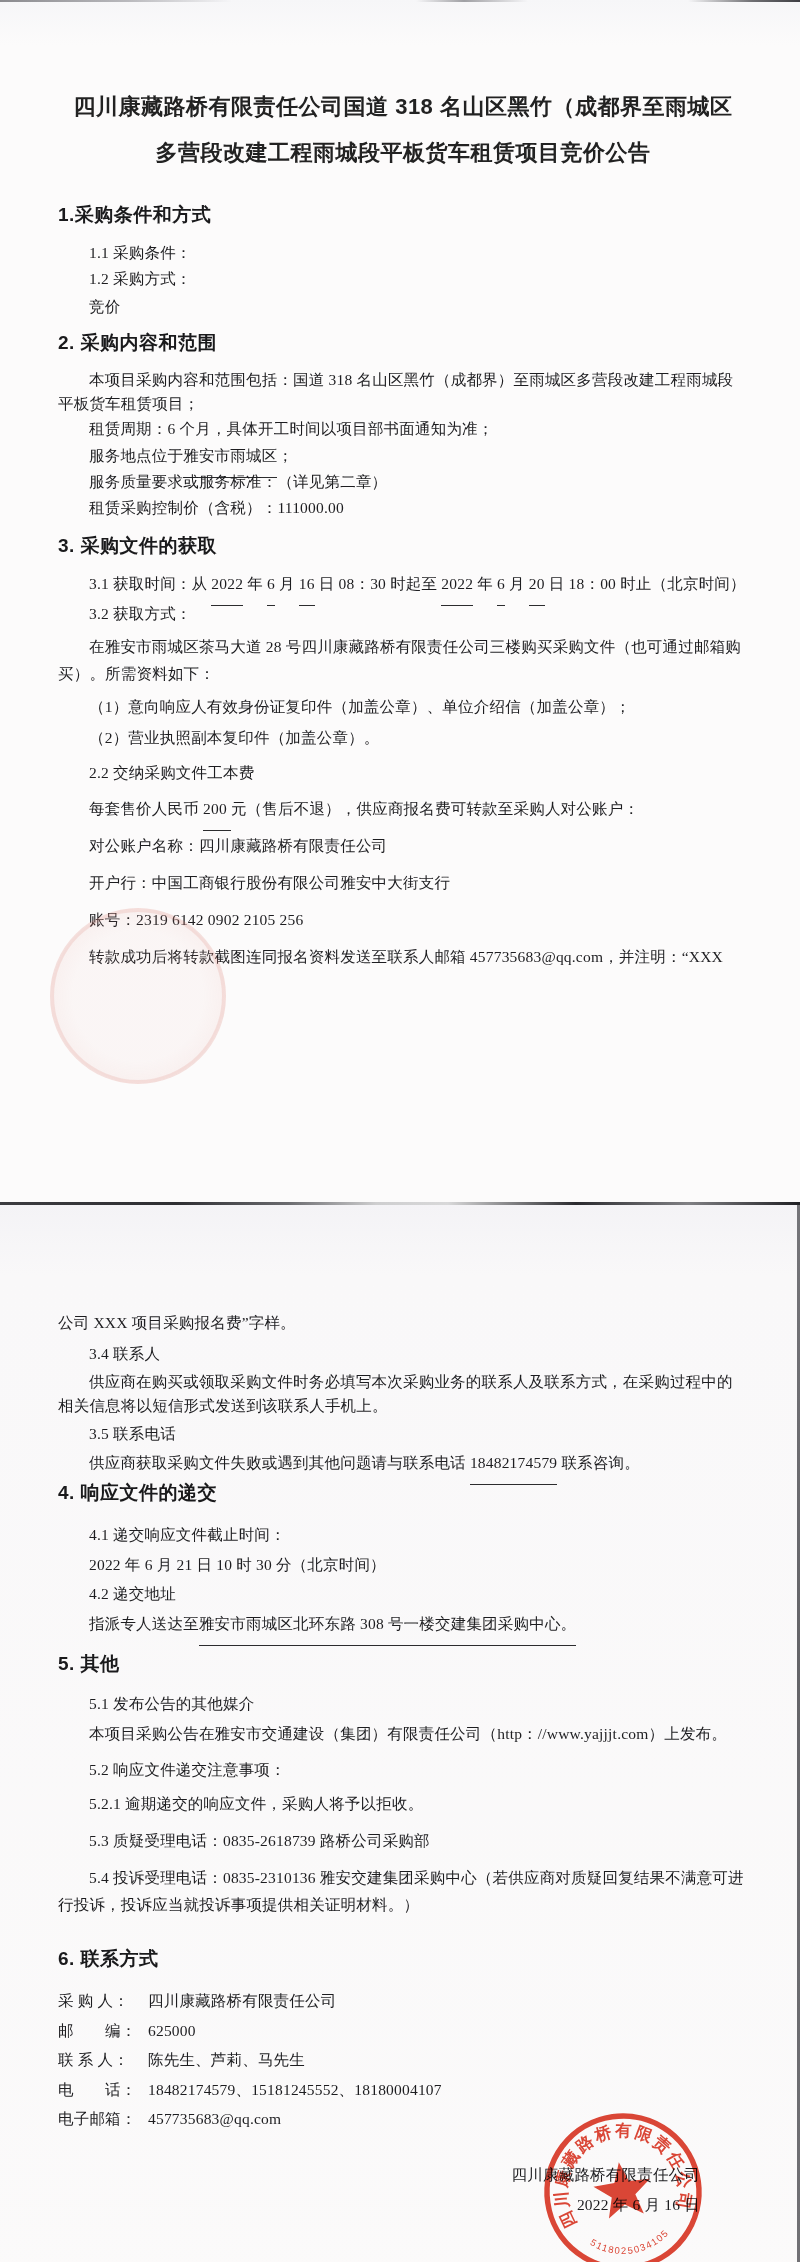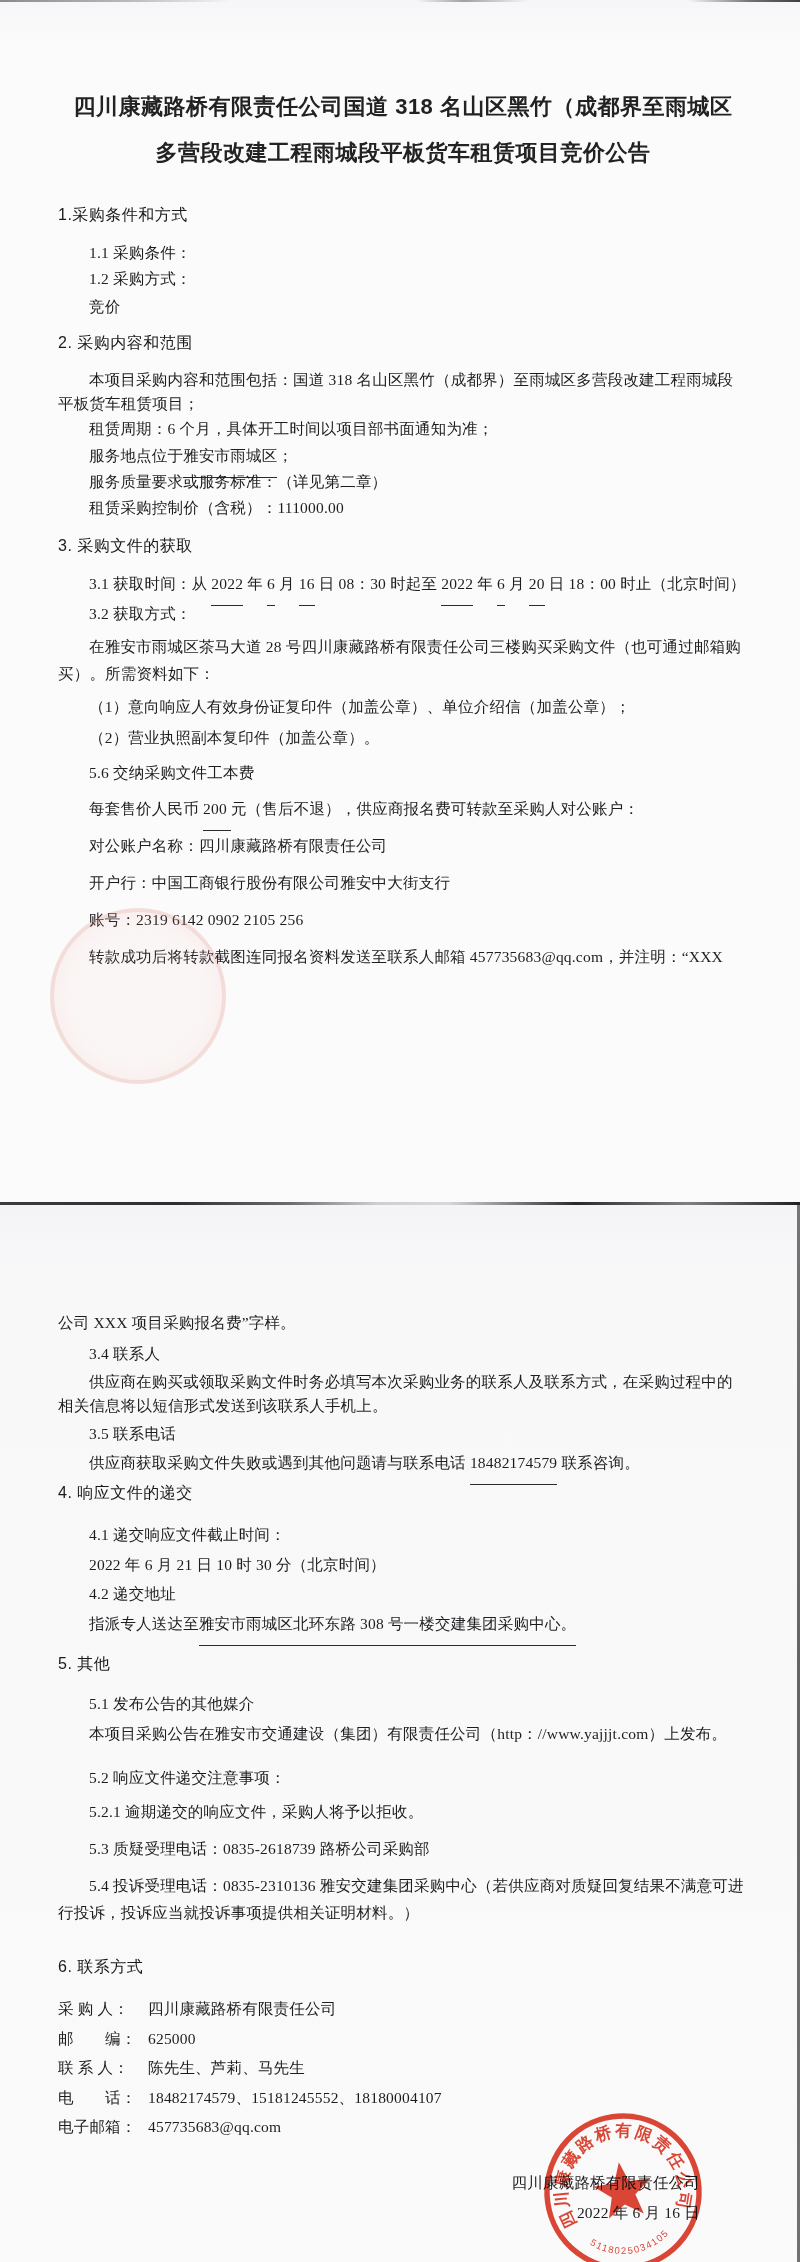--- a/index.html
+++ b/index.html
@@ -13,22 +13,22 @@
     background:linear-gradient(90deg,#8a8a8e 0,#b9b9bd 16%,rgba(0,0,0,0) 29%,rgba(0,0,0,0) 52%,#a0a0a4 58%,rgba(0,0,0,0) 66%,rgba(0,0,0,0) 86%,#6f6f73 94%,#3f3f44 100%)}
   .page-sep{height:3px;
     background:linear-gradient(90deg,#3c3c40 0,#2e2e32 22%,#6a6a6e 36%,rgba(60,60,64,.25) 47%,rgba(60,60,64,.2) 56%,#2a2a2e 72%,#808084 86%,#1f1f23 100%)}
   .p2{height:1132px;background:linear-gradient(180deg,#f4f3f6 0,#f9f8f9 70px,#fbfafa 100%)}
   .p2::after{content:"";position:absolute;top:0;right:0;width:3px;height:100%;
     background:linear-gradient(180deg,#55555a 0,#3f3f44 40%,#515156 100%);opacity:.8}
 
   .content{padding:0 52px 0 58px;font-size:15.5px;line-height:26px;letter-spacing:.2px}
   .title{font-family:"Liberation Sans","DejaVu Sans",sans-serif;font-weight:700;
     font-size:22px;line-height:46px;text-align:center;letter-spacing:.5px;color:#222}
-  .h{font-family:"Liberation Sans","DejaVu Sans",sans-serif;font-weight:400;
-    font-size:16px;line-height:30px;letter-spacing:.5px;color:#1a1a1c}
+  .h{font-family:"Liberation Sans","DejaVu Sans",sans-serif;font-weight:700;
+    font-size:19px;line-height:30px;letter-spacing:.5px;color:#1a1a1c}
   .line{margin:0;text-indent:2em}
   .noind{text-indent:0}
   .tight{line-height:24px}
   .lh27{line-height:27px}
   .u{border-bottom:1.5px solid #2c2c2e;padding-bottom:13px}
   .contact-row{display:flex;line-height:29.5px}
   .c-label{display:inline-block;min-width:90px;white-space:pre}
   .sign{text-align:right;margin-right:48px;position:relative;z-index:1;line-height:26px}
 
   .stamp{position:absolute;left:538px;top:902px;width:170px;height:170px;
@@ -59,21 +59,21 @@
     <p class="line" style="margin-top:1px"><span>服务地点位于</span><span class="u">雅安市雨城区</span><span>；</span></p>
     <p class="line" style="margin-top:0">服务质量要求或服务标准：（详见第二章）</p>
     <p class="line" style="margin-top:0">租赁采购控制价（含税）：111000.00</p>
 
     <div class="h" style="margin-top:10px">3. 采购文件的获取</div>
     <p class="line" style="margin-top:10px"><span>3.1 获取时间：从 </span><span class="u">2022</span><span> 年 </span><span class="u">6</span><span> 月 </span><span class="u">16</span><span> 日 08：30 时起至 </span><span class="u">2022</span><span> 年 </span><span class="u">6</span><span> 月 </span><span class="u">20</span><span> 日 18：00 时止（北京时间）</span></p>
     <p class="line" style="margin-top:4px">3.2 获取方式：</p>
     <p class="line lh27" style="margin-top:6px">在雅安市雨城区茶马大道 28 号四川康藏路桥有限责任公司三楼购买采购文件（也可通过邮箱购买）。所需资料如下：</p>
     <p class="line" style="margin-top:7px">（1）意向响应人有效身份证复印件（加盖公章）、单位介绍信（加盖公章）；</p>
     <p class="line" style="margin-top:5px">（2）营业执照副本复印件（加盖公章）。</p>
-    <p class="line" style="margin-top:9px">5.6 交纳采购文件工本费</p>
+    <p class="line" style="margin-top:9px">2.2 交纳采购文件工本费</p>
     <p class="line" style="margin-top:10px"><span>每套售价人民币 </span><span class="u">200 </span><span>元（售后不退），供应商报名费可转款至采购人对公账户：</span></p>
     <p class="line" style="margin-top:11px">对公账户名称：四川康藏路桥有限责任公司</p>
     <p class="line" style="margin-top:11px">开户行：中国工商银行股份有限公司雅安中大街支行</p>
     <p class="line" style="margin-top:11px">账号：2319 6142 0902 2105 256</p>
     <p class="line" style="margin-top:11px">转款成功后将转款截图连同报名资料发送至联系人邮箱 457735683@qq.com，并注明：“XXX</p>
   </div>
 </div>
 
 <div class="page-sep"></div>
 
@@ -87,21 +87,21 @@
 
     <div class="h" style="margin-top:2px">4. 响应文件的递交</div>
     <p class="line" style="margin-top:14px">4.1 递交响应文件截止时间：</p>
     <p class="line" style="margin-top:4px">2022 年 6 月 21 日 10 时 30 分（北京时间）</p>
     <p class="line" style="margin-top:3px">4.2 递交地址</p>
     <p class="line" style="margin-top:4px"><span>指派专人送达至</span><span class="u">雅安市雨城区北环东路 308 号一楼交建集团采购中心。</span></p>
 
     <div class="h" style="margin-top:12px">5. 其他</div>
     <p class="line" style="margin-top:12px">5.1 发布公告的其他媒介</p>
     <p class="line" style="margin-top:4px">本项目采购公告在雅安市交通建设（集团）有限责任公司（http：//www.yajjjt.com）上发布。</p>
-    <p class="line" style="margin-top:18px">5.2 响应文件递交注意事项：</p>
+    <p class="line" style="margin-top:10px">5.2 响应文件递交注意事项：</p>
     <p class="line" style="margin-top:8px">5.2.1 逾期递交的响应文件，采购人将予以拒收。</p>
     <p class="line" style="margin-top:11px">5.3 质疑受理电话：0835-2618739 路桥公司采购部</p>
     <p class="line lh27" style="margin-top:10px">5.4 投诉受理电话：0835-2310136 雅安交建集团采购中心（若供应商对质疑回复结果不满意可进行投诉，投诉应当就投诉事项提供相关证明材料。）</p>
 
     <div class="h" style="margin-top:26px">6. 联系方式</div>
     <div style="margin-top:12px">
       <div class="contact-row">
           <span class="c-label">采 购 人：</span>
           <span>四川康藏路桥有限责任公司</span>
         </div>

